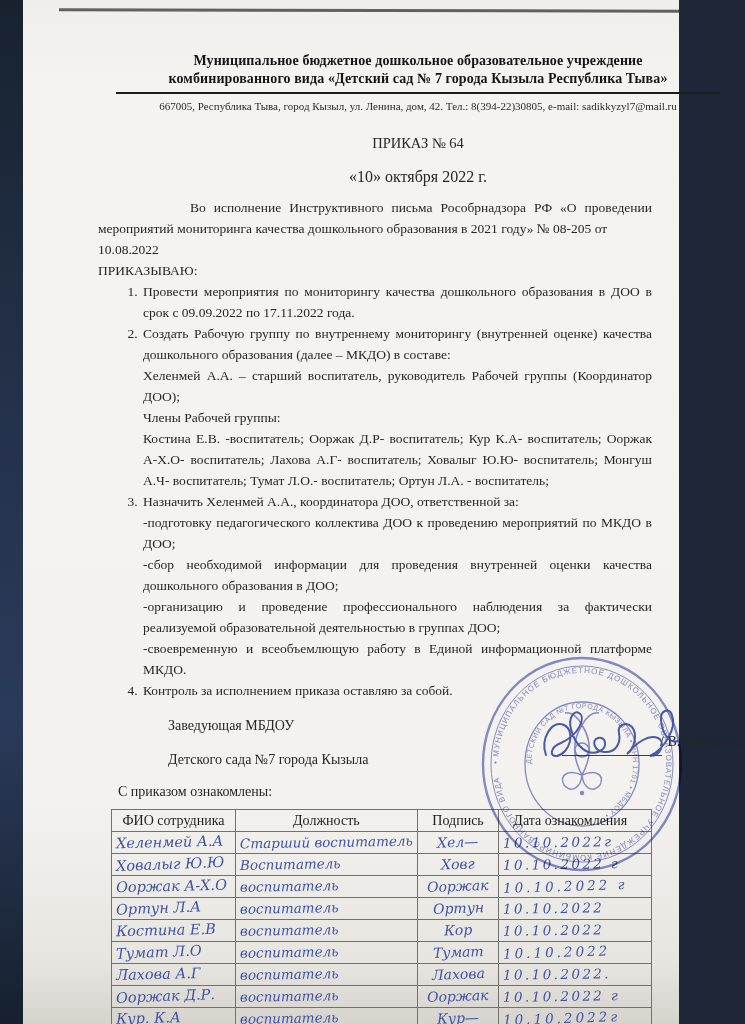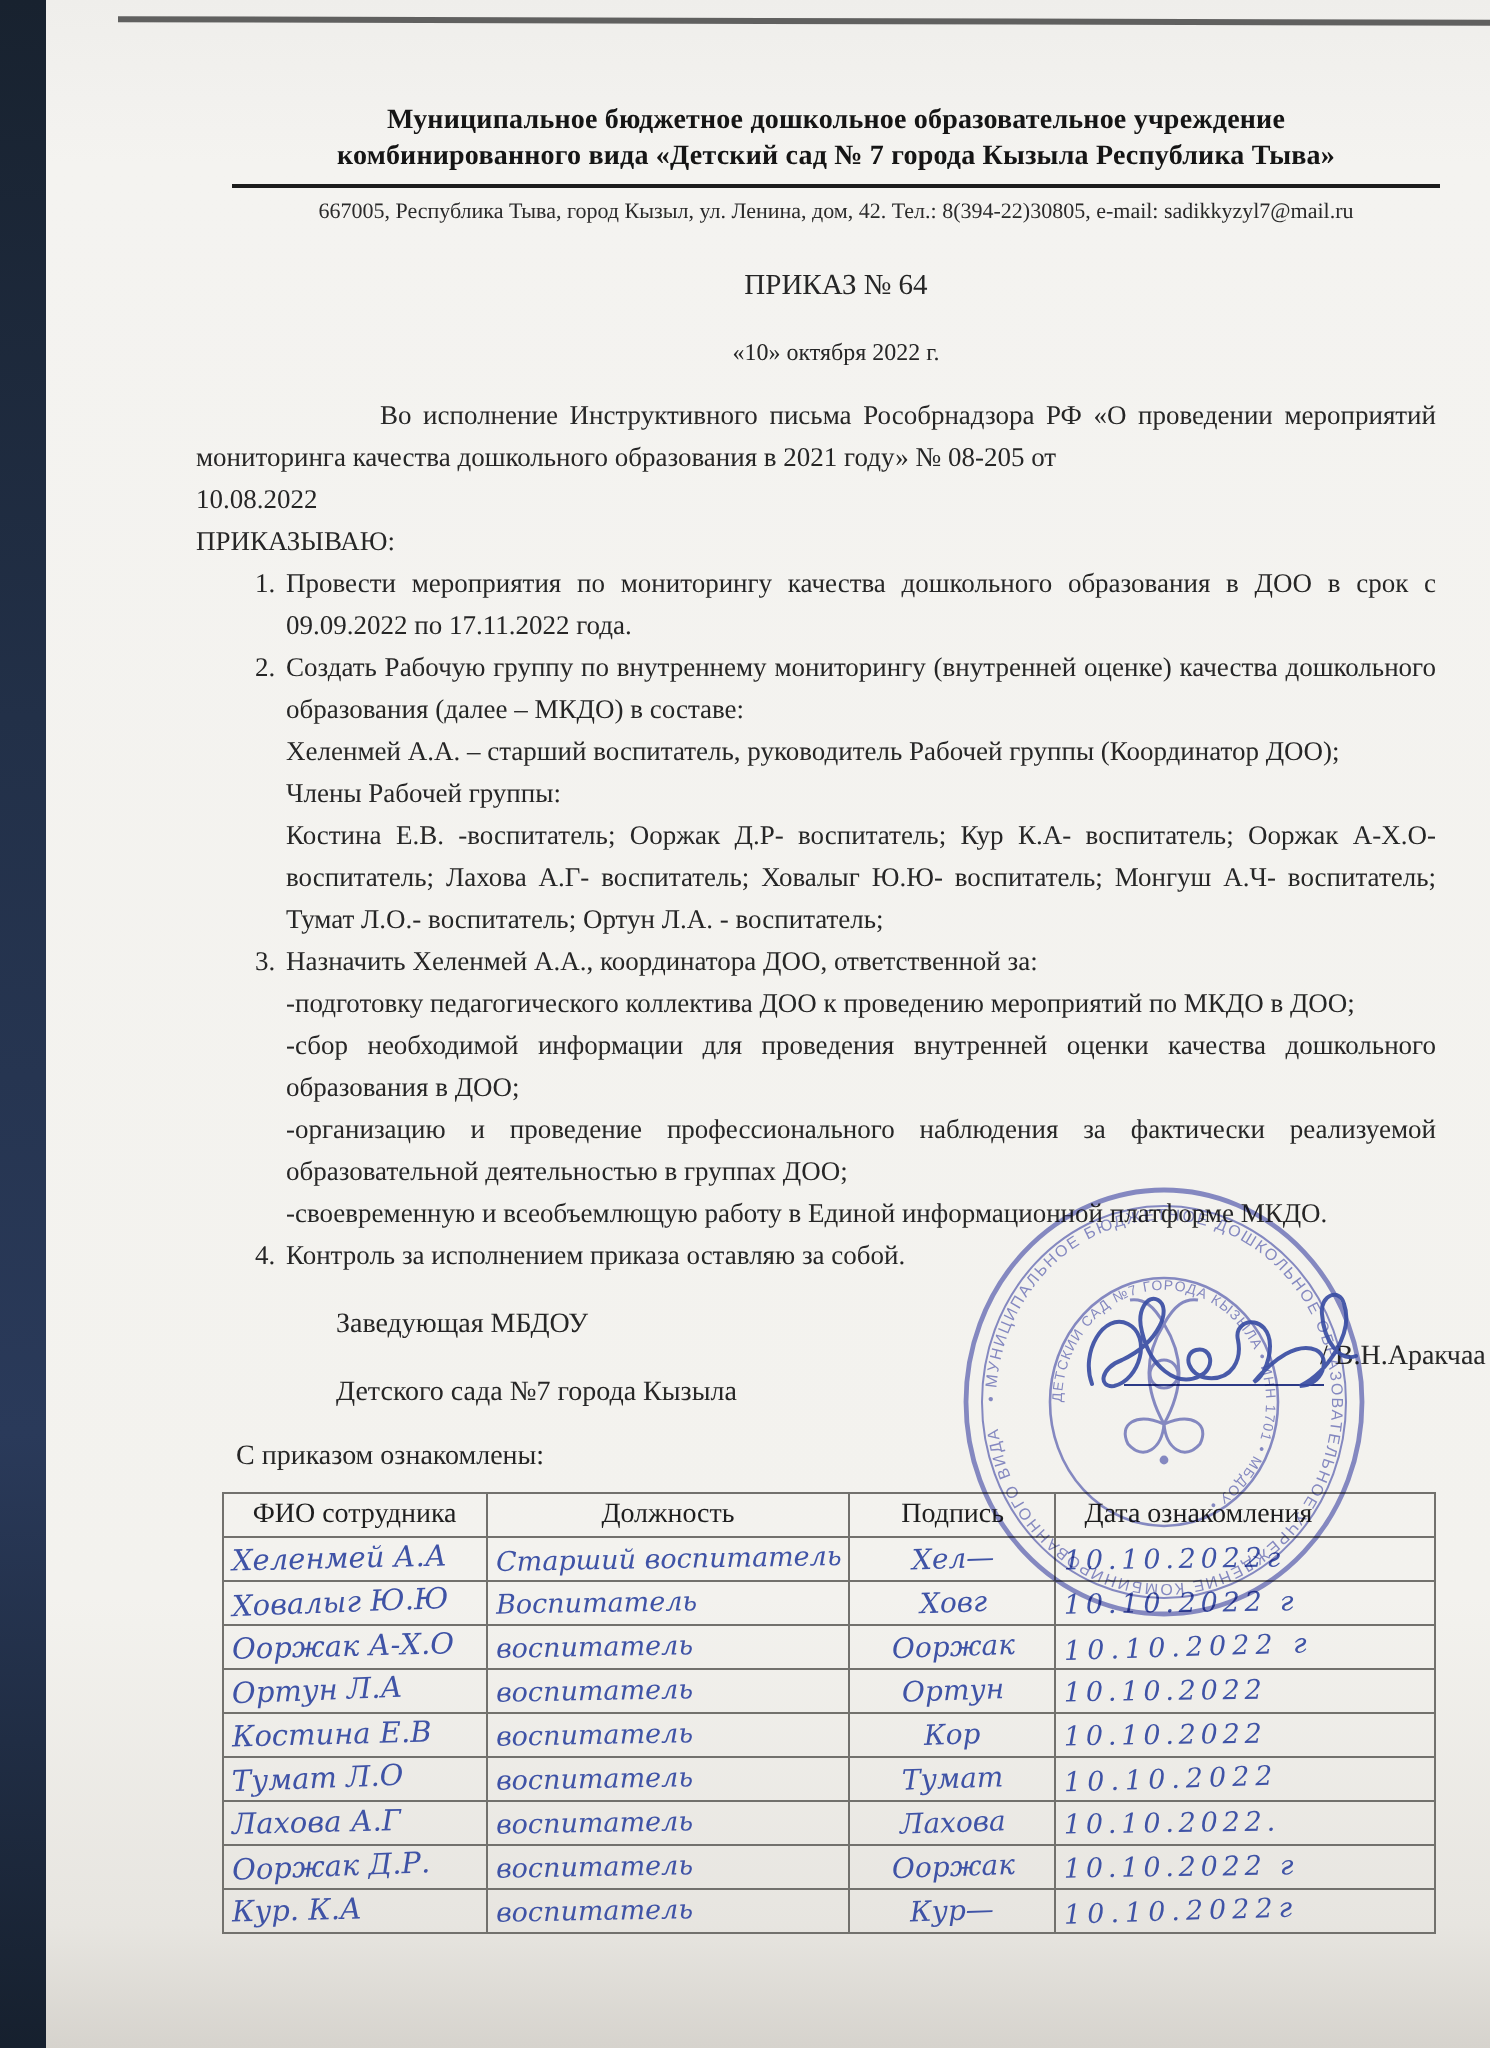--- a/index.html
+++ b/index.html
@@ -8,38 +8,38 @@
     background:#1d2737;
     font-family:"Liberation Serif", serif;
   }
   
   .scan-edge{
     position:absolute;left:0;top:0;width:23px;height:1024px;
     background:linear-gradient(180deg,#18222f 0%,#223048 35%,#2a3a5a 70%,#16202e 100%);
   }
   
   .page{
-    position:absolute;left:23px;top:0;width:722px;height:1024px;
+    position:absolute;left:23px;top:0;width:656px;height:1024px;
     background:linear-gradient(180deg,#efeeeb 0%,#f4f3f0 8%,#f3f2ee 78%,#e7e5e0 94%,#d6d3cd 100%);
     color:#262626;
   }
   .page-top-edge{
     position:absolute;left:36px;top:9px;right:0;height:3px;
     background:#474747;transform:rotate(.15deg);opacity:.85;
   }
   .doc{position:relative;padding:52px 27px 0 75px;font-size:13.5px;line-height:21px;}
 
   .org-header{margin-left:18px;width:604px;text-align:center;font-weight:bold;
     font-size:14px;line-height:18px;color:#151515;letter-spacing:.1px;}
   .header-rule{margin:4px 0 2px 18px;width:604px;border-top:2.5px solid #1c1c1c;}
   .address-line{margin-left:18px;width:604px;text-align:center;font-size:11px;color:#2a2a2a;}
   .email{}
 
   .order-no{margin:16px 0 0 18px;width:604px;text-align:center;font-size:14.5px;}
-  .order-date{margin:12px 0 0 18px;width:604px;text-align:center;font-size:12px;}
+  .order-date{margin:12px 0 0 18px;width:604px;text-align:center;font-size:16px;}
 
   .subject{margin-top:14px;white-space:pre-line;font-size:14px;}
   .preamble{margin-top:10px;text-align:justify;text-indent:92px;white-space:pre-line;}
   .decree{margin-top:0;}
   ol.items{margin:0;padding:0 0 0 43px;text-align:justify;}
   ol.items li{white-space:pre-line;padding-left:2px;}
 
   .sign-block{position:relative;margin:14px 0 0 70px;height:46px;}
   .sign-line1,.sign-line2{font-size:14px;line-height:22px;margin-top:12px;}
   .signatory{position:absolute;left:492px;top:16px;font-size:14px;white-space:nowrap;}

